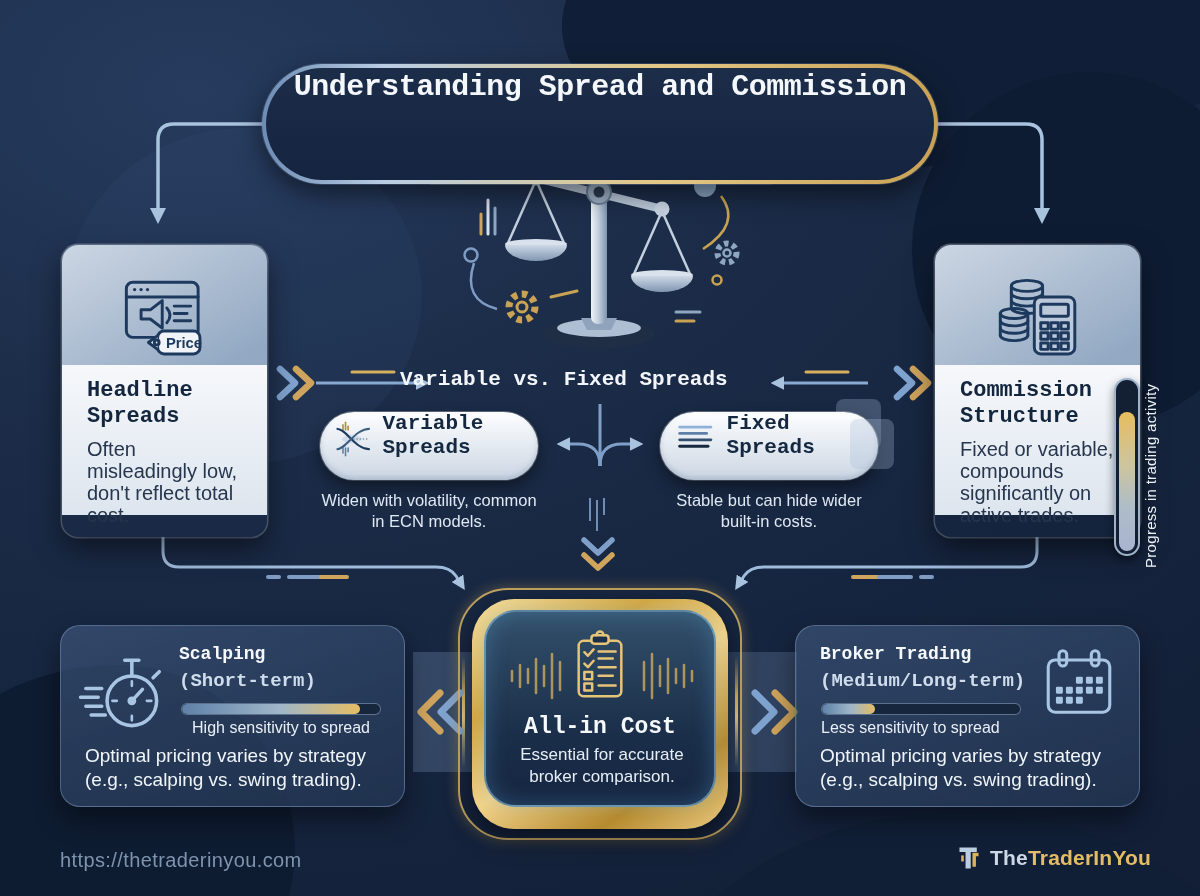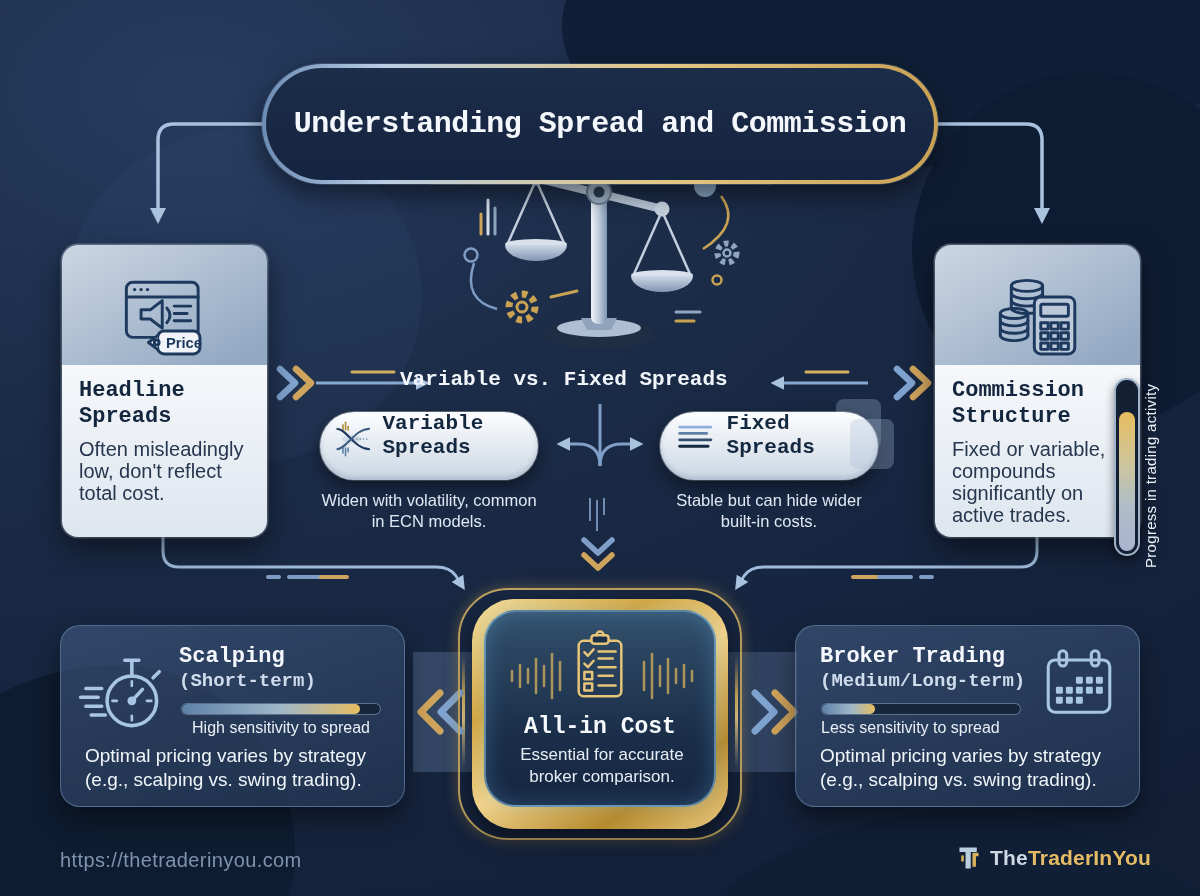--- a/index.html
+++ b/index.html
@@ -21,33 +21,33 @@
   .vline{position:absolute;top:656px;width:3px;height:112px;
     background:linear-gradient(180deg,rgba(217,179,92,0),#d9b35c 35%,#e8cd87 55%,rgba(217,179,92,0))}
 
   svg.overlay{position:absolute;left:0;top:0;z-index:3}
 
   
   .title-wrap{position:absolute;left:262px;top:64px;width:676px;height:120px;border-radius:62px;padding:4px;z-index:5;
     background:linear-gradient(90deg,#6d8cb4,#b9cde4 18%,#e3c887 58%,#c9a254 100%);
     box-shadow:0 0 0 1px rgba(130,160,200,.25),0 10px 26px rgba(0,0,0,.5)}
   .title-inner{width:100%;height:100%;border-radius:58px;background:linear-gradient(180deg,#1c2d49,#152razy 100%);
-    background:linear-gradient(180deg,#1c2d49,#152440);display:flex;flex-direction:row;justify-content:center;align-items:center;gap:4px}
+    background:linear-gradient(180deg,#1c2d49,#152440);display:flex;flex-direction:column;justify-content:flex-start;align-items:center;gap:4px}
   .title-line{font-size:30px;line-height:38px;color:#f4f7fb;letter-spacing:-.5px;white-space:nowrap}
   .title-line .pre{margin-right:.55em}
   .hl{color:#dcb763}
 
   
   .side-card{position:absolute;top:245px;width:205px;height:292px;border-radius:16px;overflow:hidden;z-index:5;
     box-shadow:0 12px 28px rgba(0,0,0,.5),0 0 0 1.5px rgba(220,232,245,.35)}
   .side-card.left{left:62px}
   .side-card.right{left:935px}
   .icon-zone{height:120px;display:flex;align-items:flex-end;justify-content:center;
     background:linear-gradient(150deg,#ccd6e3,#93a9c3 90%)}
-  .text-zone{height:172px;background:linear-gradient(180deg,#f6f8fb,#dde5ee);padding:13px 17px 0}
+  .text-zone{height:150px;background:linear-gradient(180deg,#f6f8fb,#dde5ee);padding:13px 25px 0}
   .text-zone h3{font-size:22px;line-height:26px;color:#13263e;margin-bottom:8px}
   .text-zone p{font-size:20px;line-height:22px;color:#26364e}
 
   
   .vs-heading{position:absolute;left:400px;top:368px;width:400px;text-align:left;font-size:21px;color:#f2f6fb;z-index:5;white-space:nowrap}
   .pill{position:absolute;top:412px;width:218px;height:68px;border-radius:34px;z-index:5;
     background:linear-gradient(180deg,#fdfeff,#cbd6e3);display:flex;align-items:flex-start;padding:0 12px 0 14px;gap:10px;
     box-shadow:0 7px 16px rgba(0,0,0,.45),inset 0 -3px 5px rgba(120,140,170,.35),0 0 0 1px rgba(255,255,255,.3)}
   .pill.variable{left:320px}
   .pill.fixed{left:660px}
@@ -80,21 +80,21 @@
   .allin-title{position:absolute;left:0;top:102px;width:100%;text-align:center;font-size:23px;color:#f6f9fc}
   .allin-body{position:absolute;left:16px;top:132px;width:200px;text-align:center;font-size:17px;line-height:22px;color:#e6edf5}
   .clipboard{position:absolute;left:50%;top:16px;transform:translateX(-50%)}
 
   
   .strat-card{position:absolute;top:625px;width:345px;height:182px;border-radius:20px;z-index:5;
     background:linear-gradient(160deg,rgba(72,98,138,.55),rgba(34,53,82,.80));
     border:1.5px solid rgba(150,180,220,.40);box-shadow:0 12px 26px rgba(0,0,0,.45)}
   .strat-card.scalping{left:60px}
   .strat-card.swing{left:795px}
-  .strat-title{position:absolute;font-size:22px;color:#f5f8fc;white-space:nowrap}
+  .strat-title{position:absolute;font-size:18px;color:#f5f8fc;white-space:nowrap}
   .strat-sub{position:absolute;font-size:19px;color:#cfdcec;white-space:nowrap}
   .hbar{position:absolute;width:200px;height:12px;border-radius:6px;background:#16263c;
     border:1px solid rgba(152,176,206,.55);overflow:hidden}
   .hfill{position:absolute;left:0;top:0;bottom:0;border-radius:6px;
     background:linear-gradient(90deg,#5f81a8,#9fb7c9 55%,#e6bd62)}
   .bar-label{position:absolute;font-size:16px;color:#e9eff7;white-space:nowrap}
   .strat-body{position:absolute;top:118px;font-size:19px;line-height:24px;color:#f0f5fa}
   .scalping .strat-title{left:118px;top:18px}
   .scalping .strat-sub{left:118px;top:44px}
   .scalping .hbar{left:120px;top:77px}

